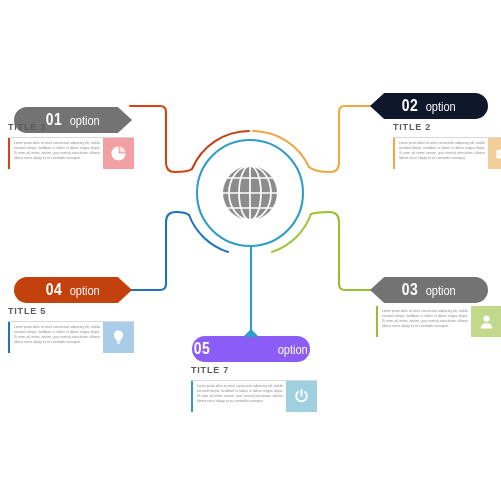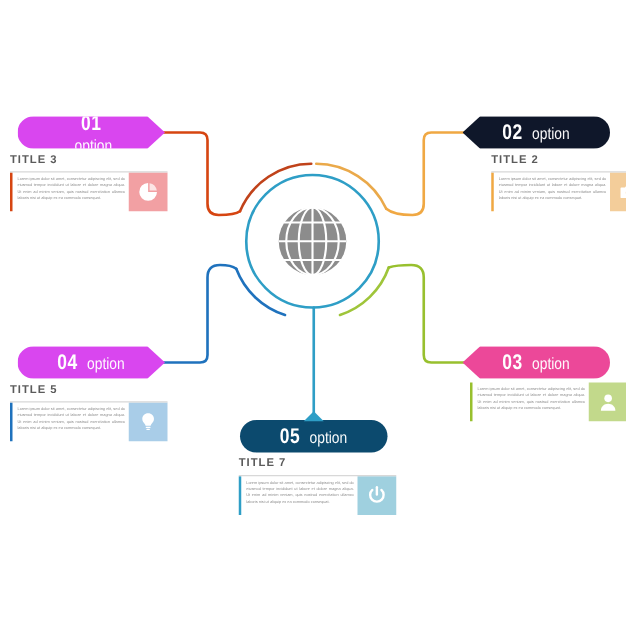--- a/index.html
+++ b/index.html
@@ -131,21 +131,21 @@
         <line x1="223" y1="193" x2="277" y2="193"></line>
         <line x1="227" y1="178" x2="273" y2="178"></line>
         <line x1="227" y1="208" x2="273" y2="208"></line>
         <line x1="250" y1="166" x2="250" y2="220"></line>
         <ellipse cx="250" cy="193" rx="11" ry="27"></ellipse>
         <ellipse cx="250" cy="193" rx="21" ry="27"></ellipse>
       </g>
     </g>
   </svg>
 
-  <div class="tag left" style="left:14px;top:93px;width:118px;background:#d946ef;flex-direction:column;">
+  <div class="tag left" style="left:14px;top:107px;width:118px;background:#737373;">
     <span class="num">01</span>
     <span class="opt">option</span>
   </div>
   <div class="panel" style="left:8px;top:122px;">
     <div class="titlewrap">
       <div class="title">TITLE 3</div>
       <div class="rule"></div>
     </div>
     <div class="body">
       <div class="accent" style="background:#d64511;"></div>
@@ -174,38 +174,38 @@
       <div class="icon" style="background:#f3cd9a;">
         <svg viewBox="0 0 24 24">
           <path d="M3 7h4l1.5-2h7L17 7h4a1 1 0 0 1 1 1v10a1 1 0 0 1-1 1H3a1 1 0 0 1-1-1V8a1 1 0 0 1 1-1z" fill="#ffffff"></path>
           <circle cx="12" cy="13" r="4.1" fill="#f3cd9a"></circle>
           <circle cx="12" cy="13" r="2.3" fill="#ffffff"></circle>
         </svg>
       </div>
     </div>
   </div>
 
-  <div class="tag right" style="left:370px;top:277px;width:118px;background:#ec4899;">
+  <div class="tag right" style="left:370px;top:277px;width:118px;background:#737373;">
     <span class="num">03</span>
     <span class="opt">option</span>
   </div>
   <div class="panel rightside" style="left:376px;top:306px;">
     <div class="body">
       <div class="accent" style="background:#98c02e;"></div>
       <div class="bodytext">Lorem ipsum dolor sit amet, consectetur adipiscing elit, sed do eiusmod tempor incididunt ut labore et dolore magna aliqua. Ut enim ad minim veniam, quis nostrud exercitation ullamco laboris nisi ut aliquip ex ea commodo consequat.</div>
       <div class="icon" style="background:#c2d98b;">
         <svg viewBox="0 0 24 24">
           <circle cx="12" cy="8" r="4.3" fill="#ffffff"></circle>
           <path d="M3.8 22c0-4.7 3.7-7.8 8.2-7.8s8.2 3.1 8.2 7.8z" fill="#ffffff"></path>
         </svg>
       </div>
     </div>
   </div>
 
-  <div class="tag left" style="left:14px;top:277px;width:118px;background:#d946ef;">
+  <div class="tag left" style="left:14px;top:277px;width:118px;background:#c2410c;">
     <span class="num">04</span>
     <span class="opt">option</span>
   </div>
   <div class="panel" style="left:8px;top:306px;">
     <div class="titlewrap">
       <div class="title">TITLE 5</div>
       <div class="rule"></div>
     </div>
     <div class="body">
       <div class="accent" style="background:#1f72bd;"></div>
@@ -213,21 +213,21 @@
       <div class="icon" style="background:#a9cde8;">
         <svg viewBox="0 0 24 24">
           <path d="M12 2.2c-3.9 0-6.6 2.9-6.6 6.5 0 2.6 1.5 4.1 2.6 5.4.7.8 1 1.5 1.1 2.4h5.8c.1-.9.4-1.6 1.1-2.4 1.1-1.3 2.6-2.8 2.6-5.4 0-3.6-2.7-6.5-6.6-6.5z" fill="#ffffff"></path>
           <rect x="9.3" y="17.4" width="5.4" height="1.6" rx=".7" fill="#ffffff"></rect>
           <rect x="10" y="19.8" width="4" height="1.5" rx=".7" fill="#ffffff"></rect>
         </svg>
       </div>
     </div>
   </div>
 
-  <div class="tag bottom" style="left:192px;top:336px;width:118px;background:#0c4a6e;color:#2e9ec6;">
+  <div class="tag bottom" style="left:192px;top:336px;width:118px;background:#8b5cf6;color:#2e9ec6;justify-content:space-between;">
     <span class="notch"></span>
     <span class="num" style="color:#fff;">05</span>
     <span class="opt" style="color:#fff;">option</span>
   </div>
   <div class="panel" style="left:191px;top:365px;">
     <div class="titlewrap">
       <div class="title">TITLE 7</div>
       <div class="rule"></div>
     </div>
     <div class="body">

